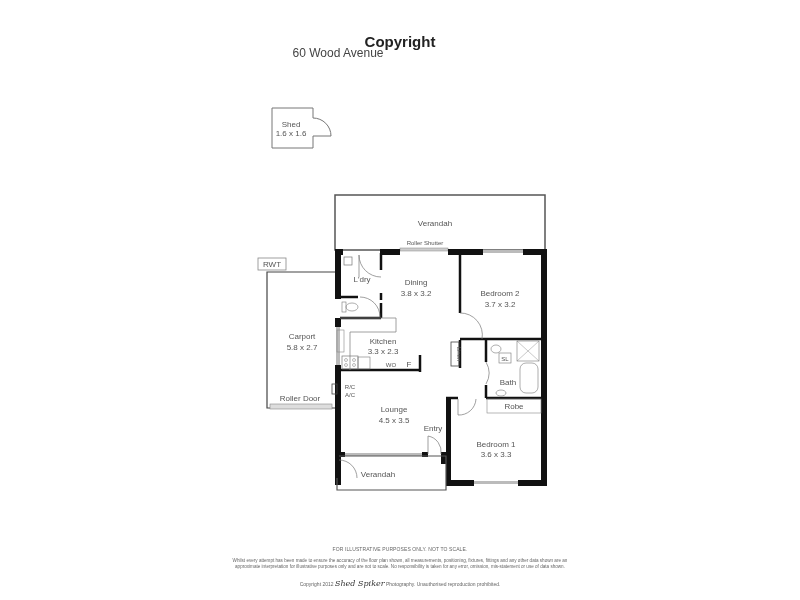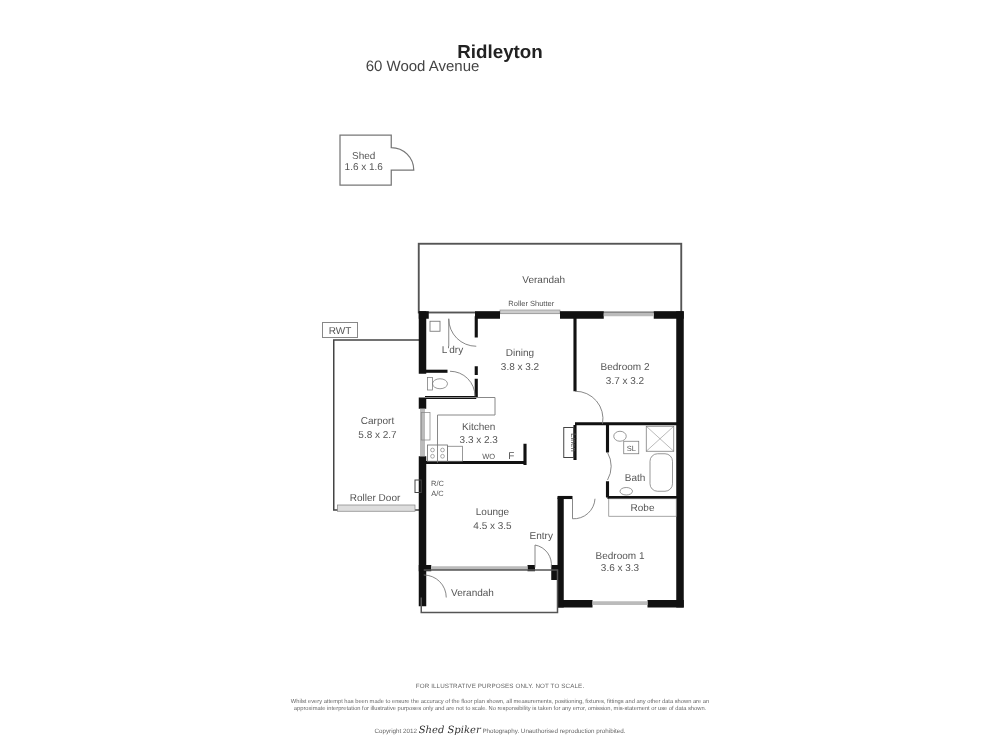--- a/index.html
+++ b/index.html
@@ -11,21 +11,21 @@
   .lbl-sm { font-family:"Liberation Sans", sans-serif; font-size:6px; fill:#555; text-anchor:middle; }
   .footer { position:absolute; left:0; width:800px; text-align:center; color:#666; font-family:"Liberation Sans", sans-serif; }
   .f1 { top:546px; font-size:5px; letter-spacing:0.1px; }
   .f2 { top:558px; font-size:4.6px; line-height:6px; }
   .f3 { top:579px; font-size:5px; }
   .sig { font-family:"DejaVu Serif", serif; font-style:italic; font-size:8px; color:#333; }
 </style>
 </head>
 <body>
 
-<div class="title">Ridleyton</div>
+<div class="title">Copyright</div>
 <div class="subtitle">60 Wood Avenue</div>
 
 <svg class="plan" width="800" height="600" viewBox="0 0 800 600">
 
   <g>
     <path d="M272 108 H313 V118 A18 18 0 0 1 331 136 H313 V148 H272 Z" fill="none" stroke="#777" stroke-width="1"></path>
     <text class="lbl" x="291" y="127">Shed</text>
     <text class="lbl" x="291" y="136">1.6 x 1.6</text>
   </g>
 

